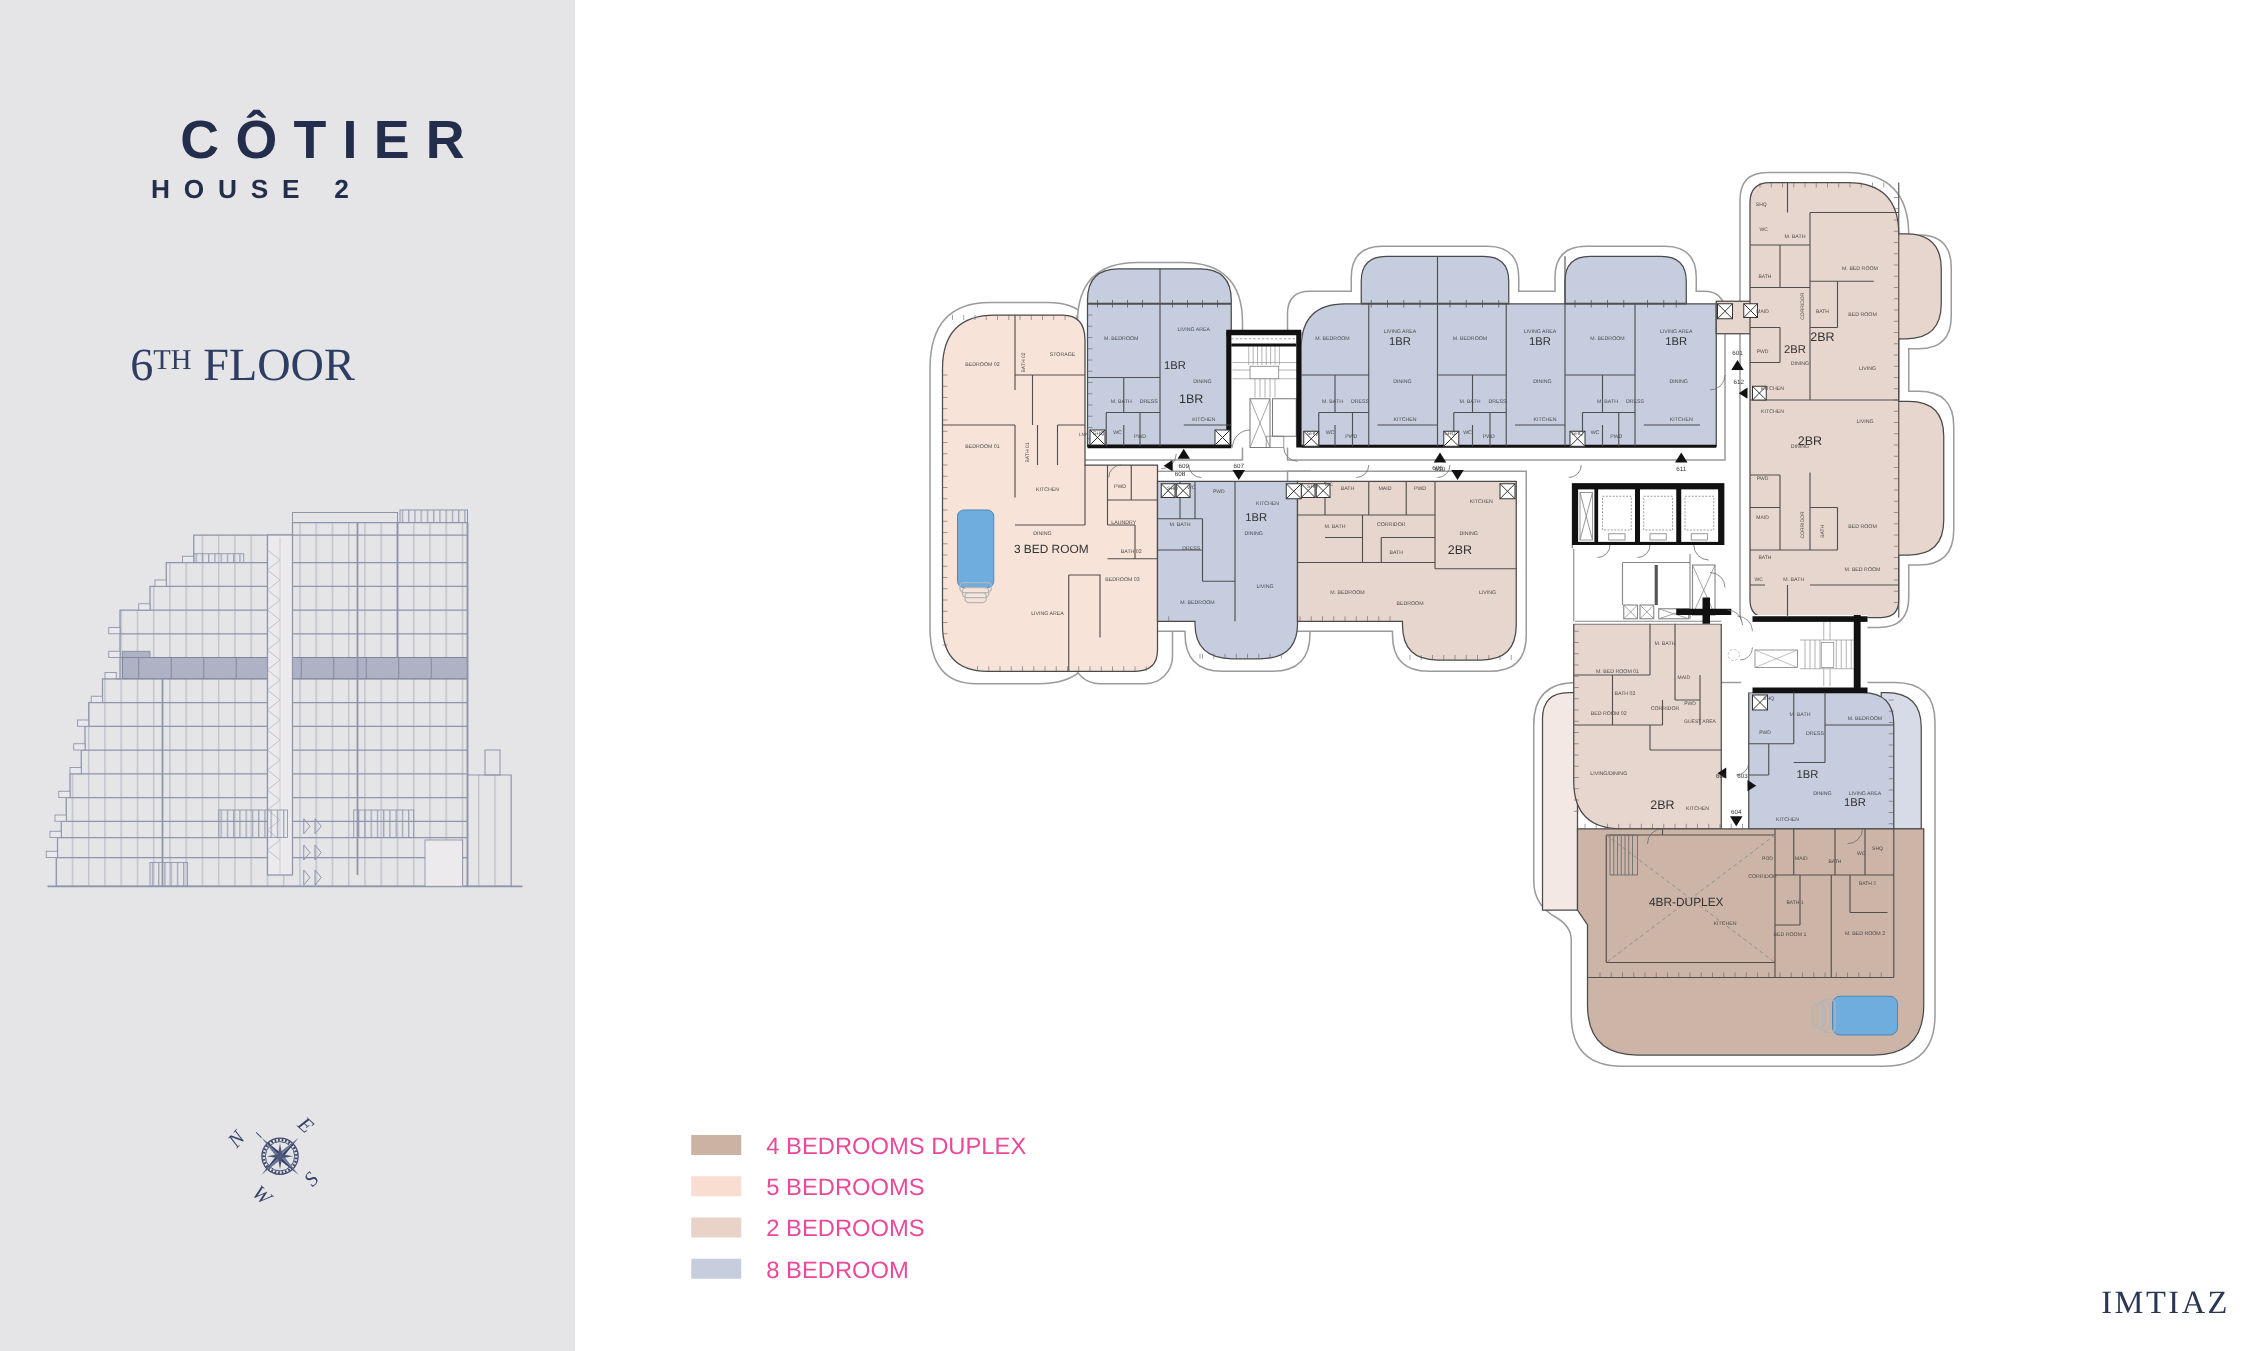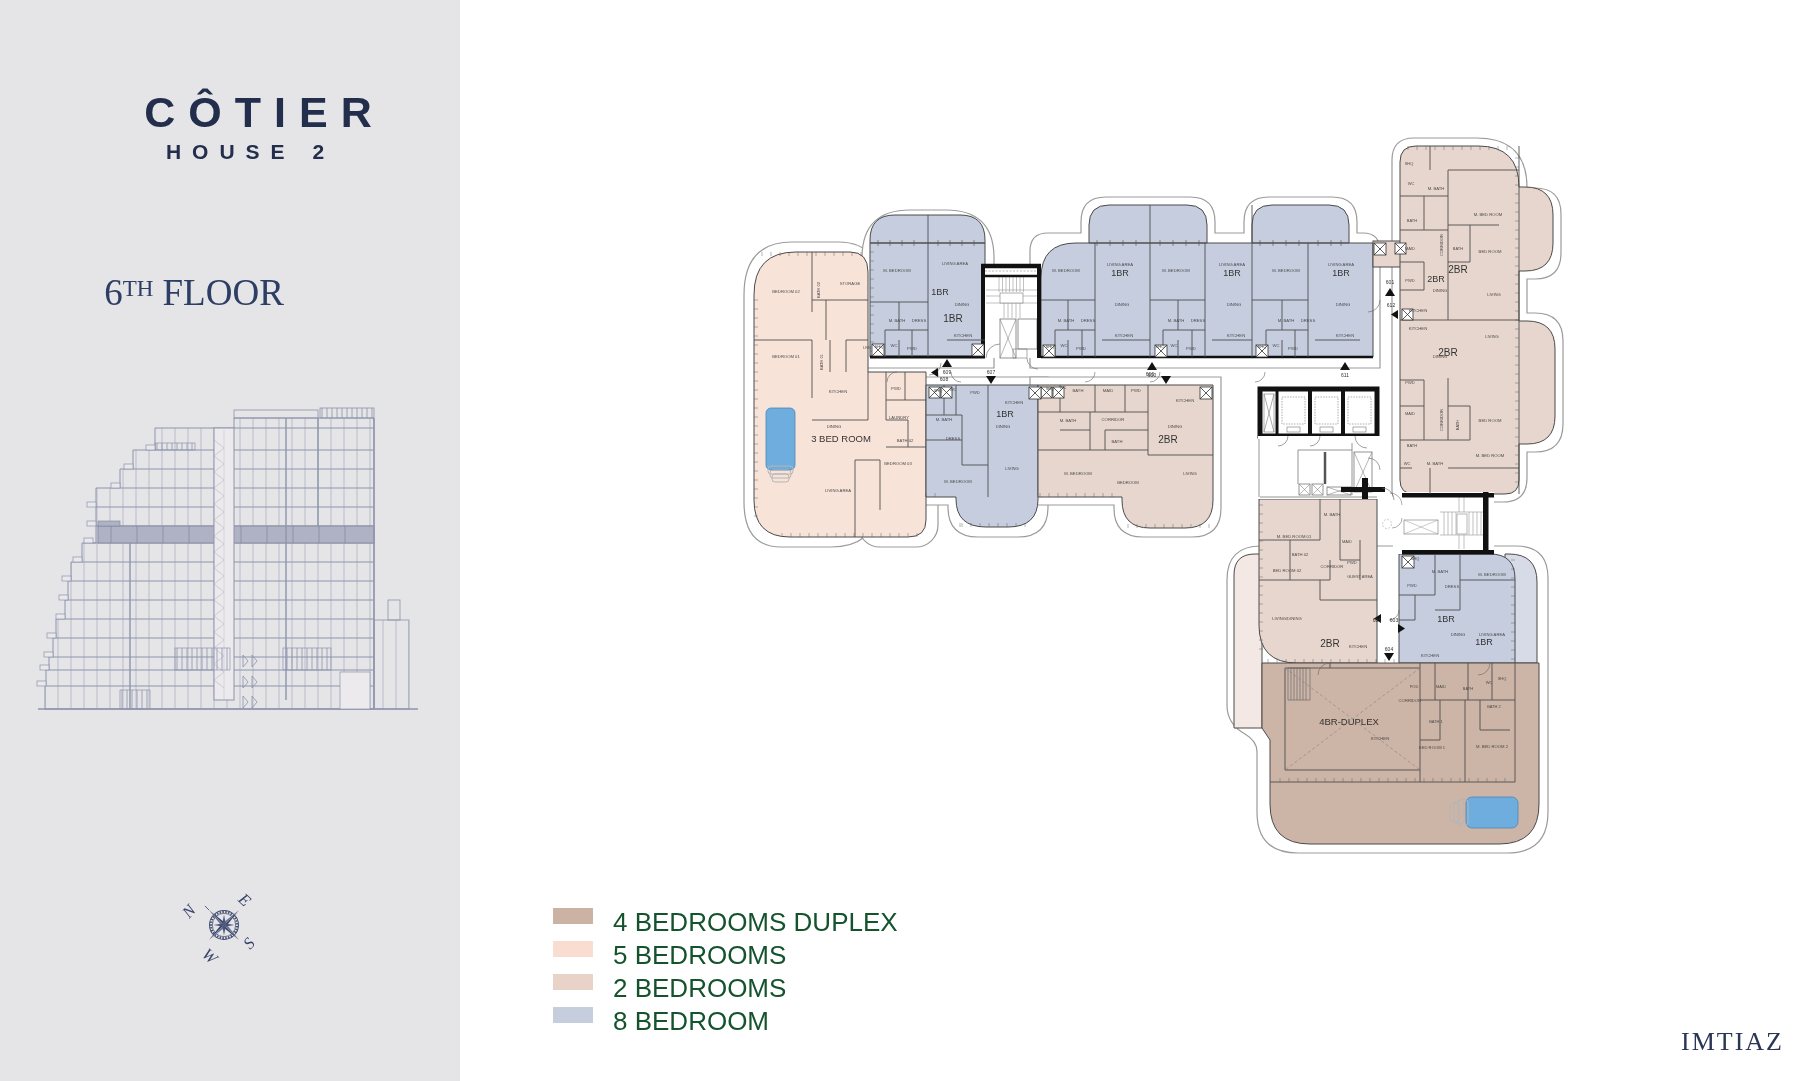--- a/index.html
+++ b/index.html
@@ -2,28 +2,28 @@
 <html><head>
 <meta charset="utf-8">
 <style>
   html,body{margin:0;padding:0;}
   body{width:1800px;height:1081px;background:#ffffff;position:relative;overflow:hidden;
        font-family:"Liberation Sans",sans-serif;}
   #sidebar{position:absolute;left:0;top:0;width:460px;height:1081px;background:#e5e4e6;}
   #logo{position:absolute;left:0;top:88px;width:516px;text-align:center;color:#222e4c;
         font-weight:bold;font-size:43px;letter-spacing:13px;text-indent:13px;}
   #logo2{position:absolute;left:0;top:140px;width:400px;text-align:center;color:#222e4c;
-        font-weight:bold;font-size:21px;letter-spacing:11px;text-indent:11px;padding-left:45px;}
+        font-weight:bold;font-size:21px;letter-spacing:11px;text-indent:11px;}
   #floor{position:absolute;left:0;top:271px;width:388px;text-align:center;color:#2d3e64;
         font-family:"Liberation Serif",serif;font-size:37px;letter-spacing:0px;}
   #floor sup{font-size:23px;vertical-align:9px;letter-spacing:0;}
   #legend{position:absolute;left:553px;top:908px;}
   .lrow{height:16px;margin-bottom:17px;position:relative;}
   .sw{position:absolute;left:0;top:0;width:40px;height:16px;}
-  .lt{position:absolute;left:60px;top:-1px;white-space:nowrap;color:#14532d;font-size:26px;letter-spacing:0px;}
+  .lt{position:absolute;left:60px;top:-1px;white-space:nowrap;color:#ec4899;font-size:19px;letter-spacing:0px;}
   #imtiaz{position:absolute;left:1681px;top:1027px;color:#2b3655;font-family:"Liberation Serif",serif;
         font-size:26px;letter-spacing:2px;}
   svg{position:absolute;left:0;top:0;}
 </style>
 </head>
 <body>
 <div id="sidebar"></div>
 <div id="logo">CÔTIER</div>
 <div id="logo2">HOUSE 2</div>
 <div id="floor">6<sup>TH</sup> FLOOR</div>

